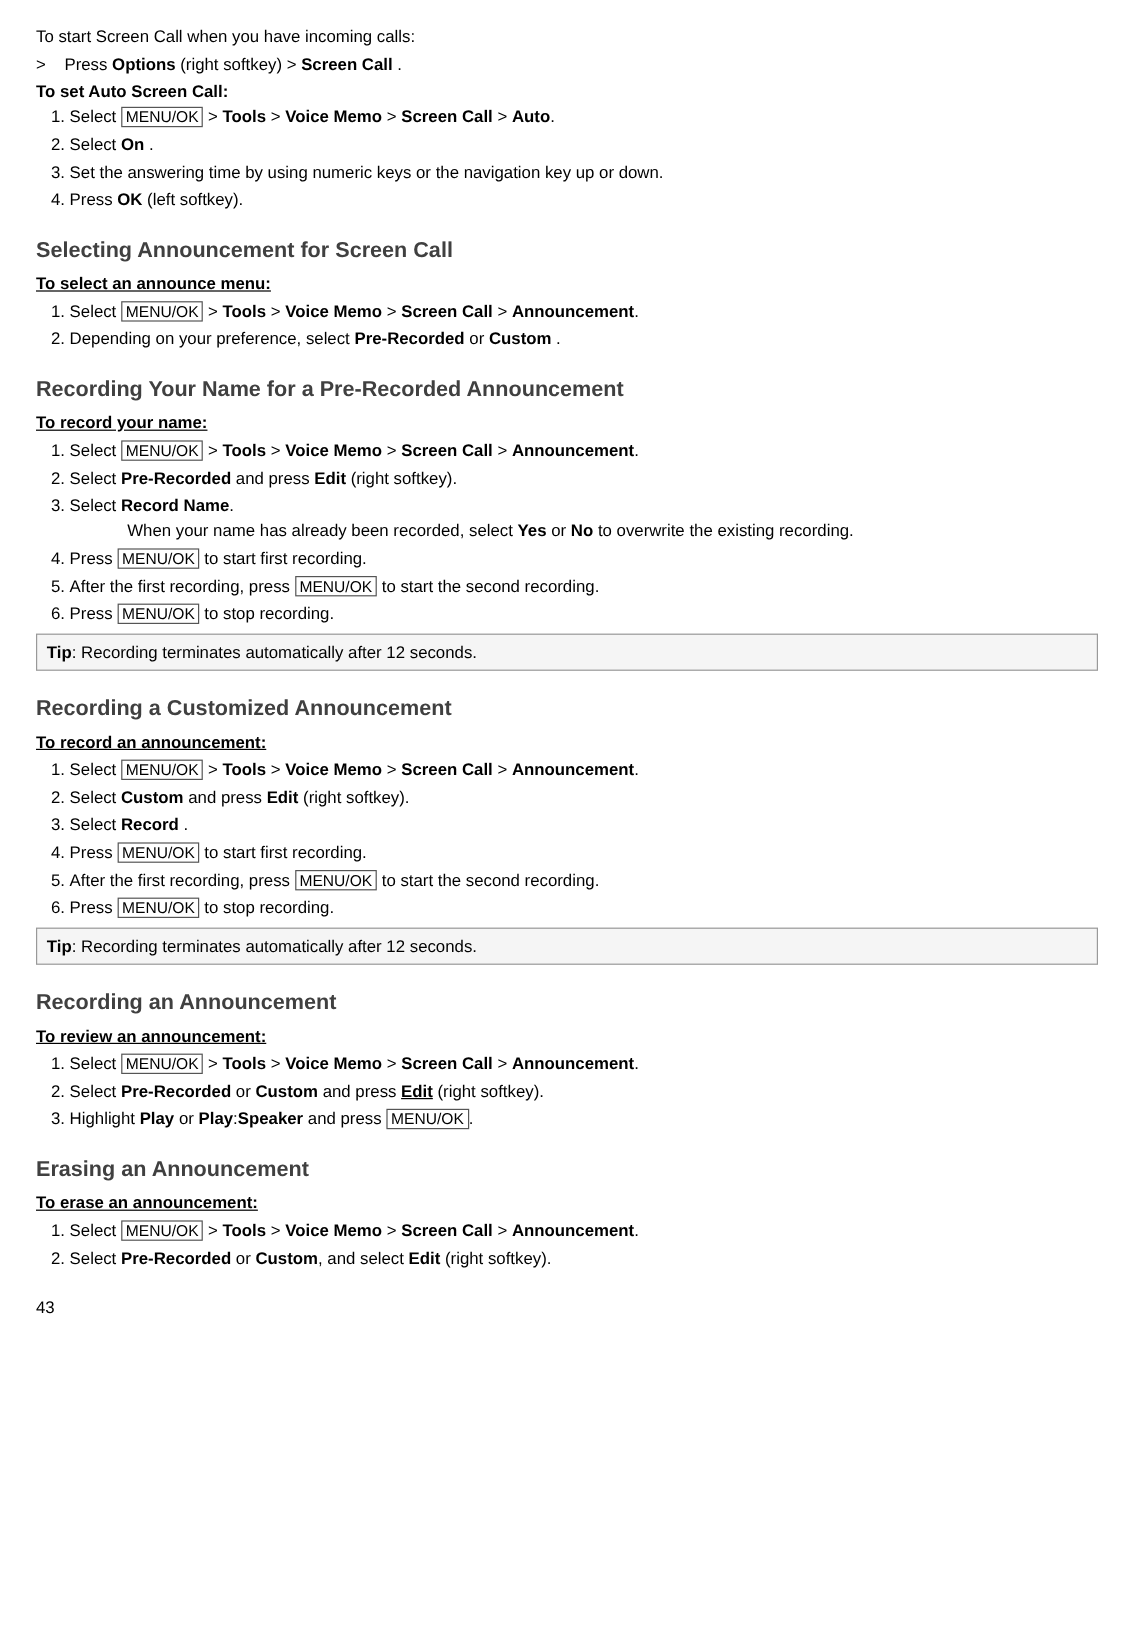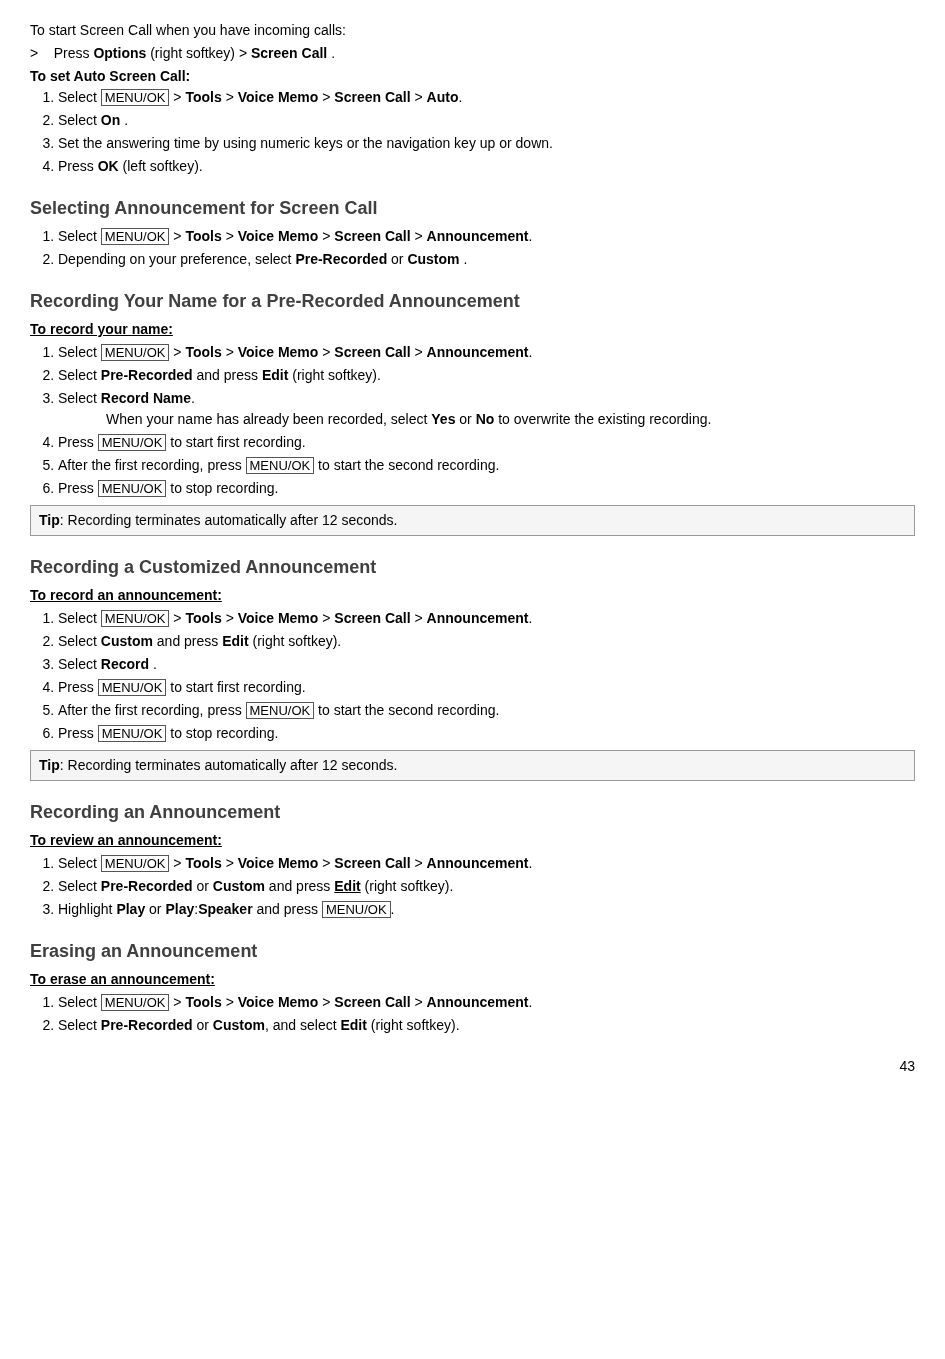--- a/index.html
+++ b/index.html
@@ -42,21 +42,21 @@
     .tip-box b {
       font-weight: bold;
       text-align: center;
     }
     .bordered {
       border: 1px solid #555;
       padding: 0px 3px;
       font-size: 13px;
     }
     .page-number {
-      text-align: right;
+      text-align: left;
       margin-top: 20px;
       font-size: 14px;
     }
     p.intro {
       margin-bottom: 2px;
     }
     .indent {
       margin-left: 48px;
     }
   </style>
@@ -83,20 +83,21 @@
     </li>
     <li>
       Set the answering time by using numeric keys or the navigation key up or down.
     </li>
     <li>
       Press <strong>OK</strong> (left softkey).
     </li>
   </ol>
 
   <h2 class="section-heading">Selecting Announcement for Screen Call</h2>
+  <p class="subsection-heading">To select an announce menu:</p>
   <ol>
     <li>
       Select <span class="bordered">MENU/OK</span> &gt; <strong>Tools</strong> &gt; <strong>Voice Memo</strong> &gt; <strong>Screen Call</strong> &gt; <strong>Announcement</strong>.
     </li>
     <li>
       Depending on your preference, select <strong>Pre-Recorded</strong> or <strong>Custom</strong> .
     </li>
   </ol>
 
   <h2 class="section-heading">Recording Your Name for a Pre-Recorded Announcement</h2>

